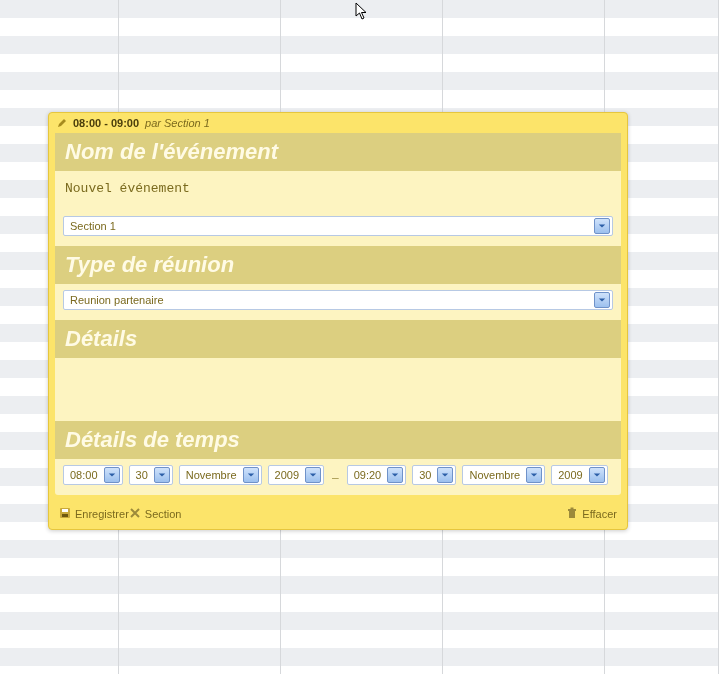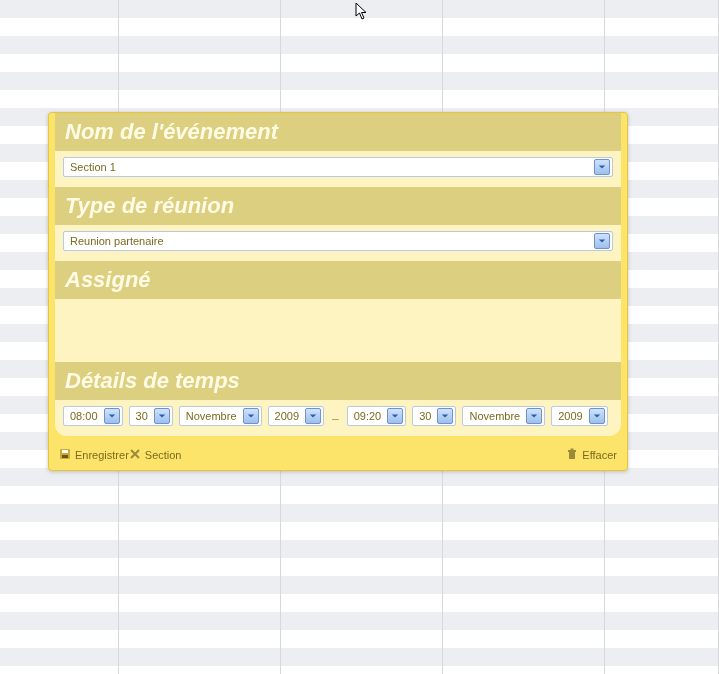--- a/index.html
+++ b/index.html
@@ -56,21 +56,21 @@
   .pencil-icon {
     width: 10px; height: 10px;
     display: inline-block;
   }
   .popup-header .time { font-weight: bold; }
   .popup-header .author { font-style: italic; color: #7b6a1e; }
 
   .popup-body {
     margin: 0 6px 6px 6px;
     background: #fdf4c1;
-    border-radius: 12px;
+    border-radius: 3px;
     padding: 0;
   }
   .section-label {
     background: #dccf80;
     color: #fffbe5;
     font-size: 22px;
     font-weight: bold;
     padding: 6px 10px 6px 10px;
     font-style: italic;
   }
@@ -165,24 +165,39 @@
 
 <div class="calendar-bg"></div>
 <div class="vline l1"></div>
 <div class="vline l2"></div>
 <div class="vline l3"></div>
 <div class="vline l4"></div>
 <div class="vline lr"></div>
 
 <div class="popup">
 
+  <div class="popup-header">
+    <span class="pencil-icon">
+      <svg viewBox="0 0 10 10">
+          <path d="M1 9 L2 6 L7 1 L9 3 L4 8 Z" fill="#a78b1e"></path>
+        </svg>
+    </span>
+    <span class="time">08:00 - 09:00</span>
+    <span class="author">
+      <span>par</span>
+      <span>Section 1</span>
+    </span>
+  </div>
 
   <div class="popup-body">
 
     <div class="section-label">Nom de l'événement</div>
+    <div class="section-content">
+      <input class="name-input" value="Nouvel événement" style="">
+    </div>
 
     <div class="section-content">
       <div class="dropdown full">
         <span class="label">Section 1</span>
         <span class="dd-btn">
           <svg viewBox="0 0 10 10">
               <path d="M1 3 L5 7 L9 3 Z" fill="#2c5fa8"></path>
             </svg>
         </span>
       </div>
@@ -193,21 +208,21 @@
       <div class="dropdown full">
         <span class="label">Reunion partenaire</span>
         <span class="dd-btn">
           <svg viewBox="0 0 10 10">
               <path d="M1 3 L5 7 L9 3 Z" fill="#2c5fa8"></path>
             </svg>
         </span>
       </div>
     </div>
 
-    <div class="section-label">Assigné</div>
+    <div class="section-label">Détails</div>
     <div class="section-content" style="padding:0;">
       <textarea class="details-input" style=""></textarea>
     </div>
 
     <div class="section-label">Détails de temps</div>
     <div class="time-row">
 
       <div class="dropdown">
         <span class="label">08:00</span>
         <span class="dd-btn">

